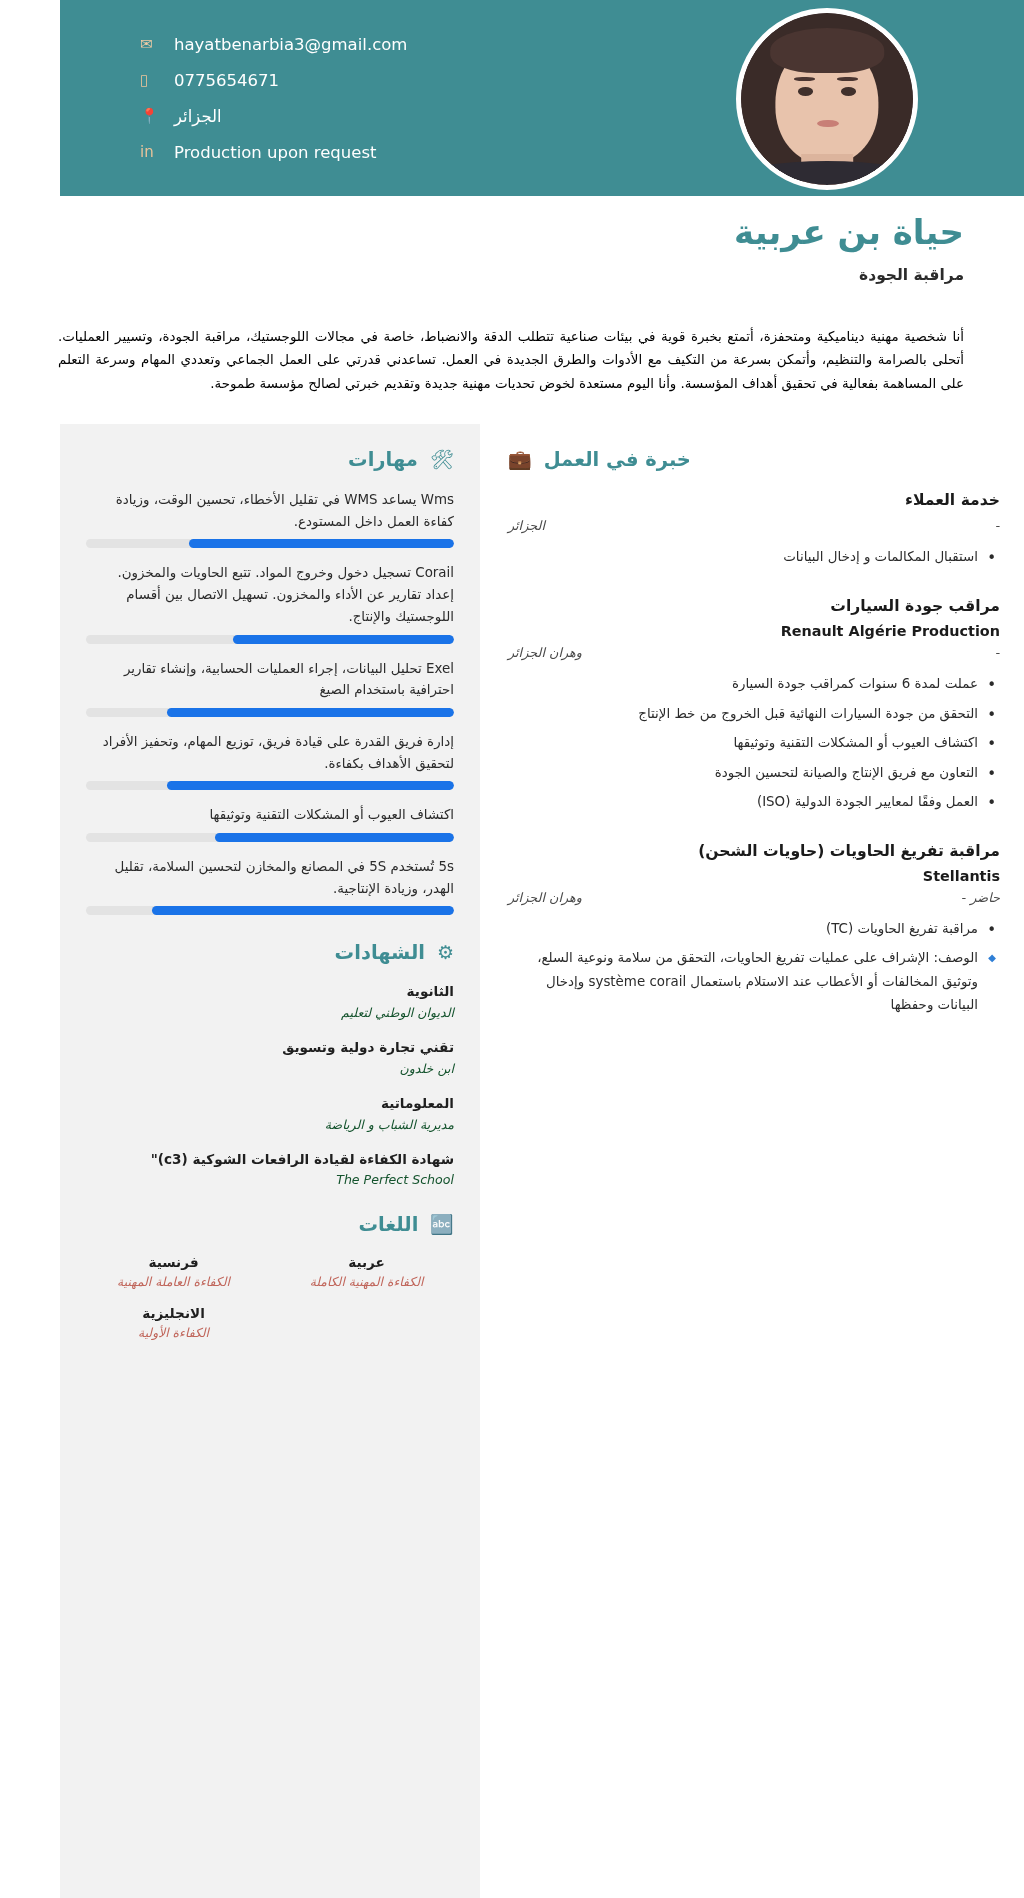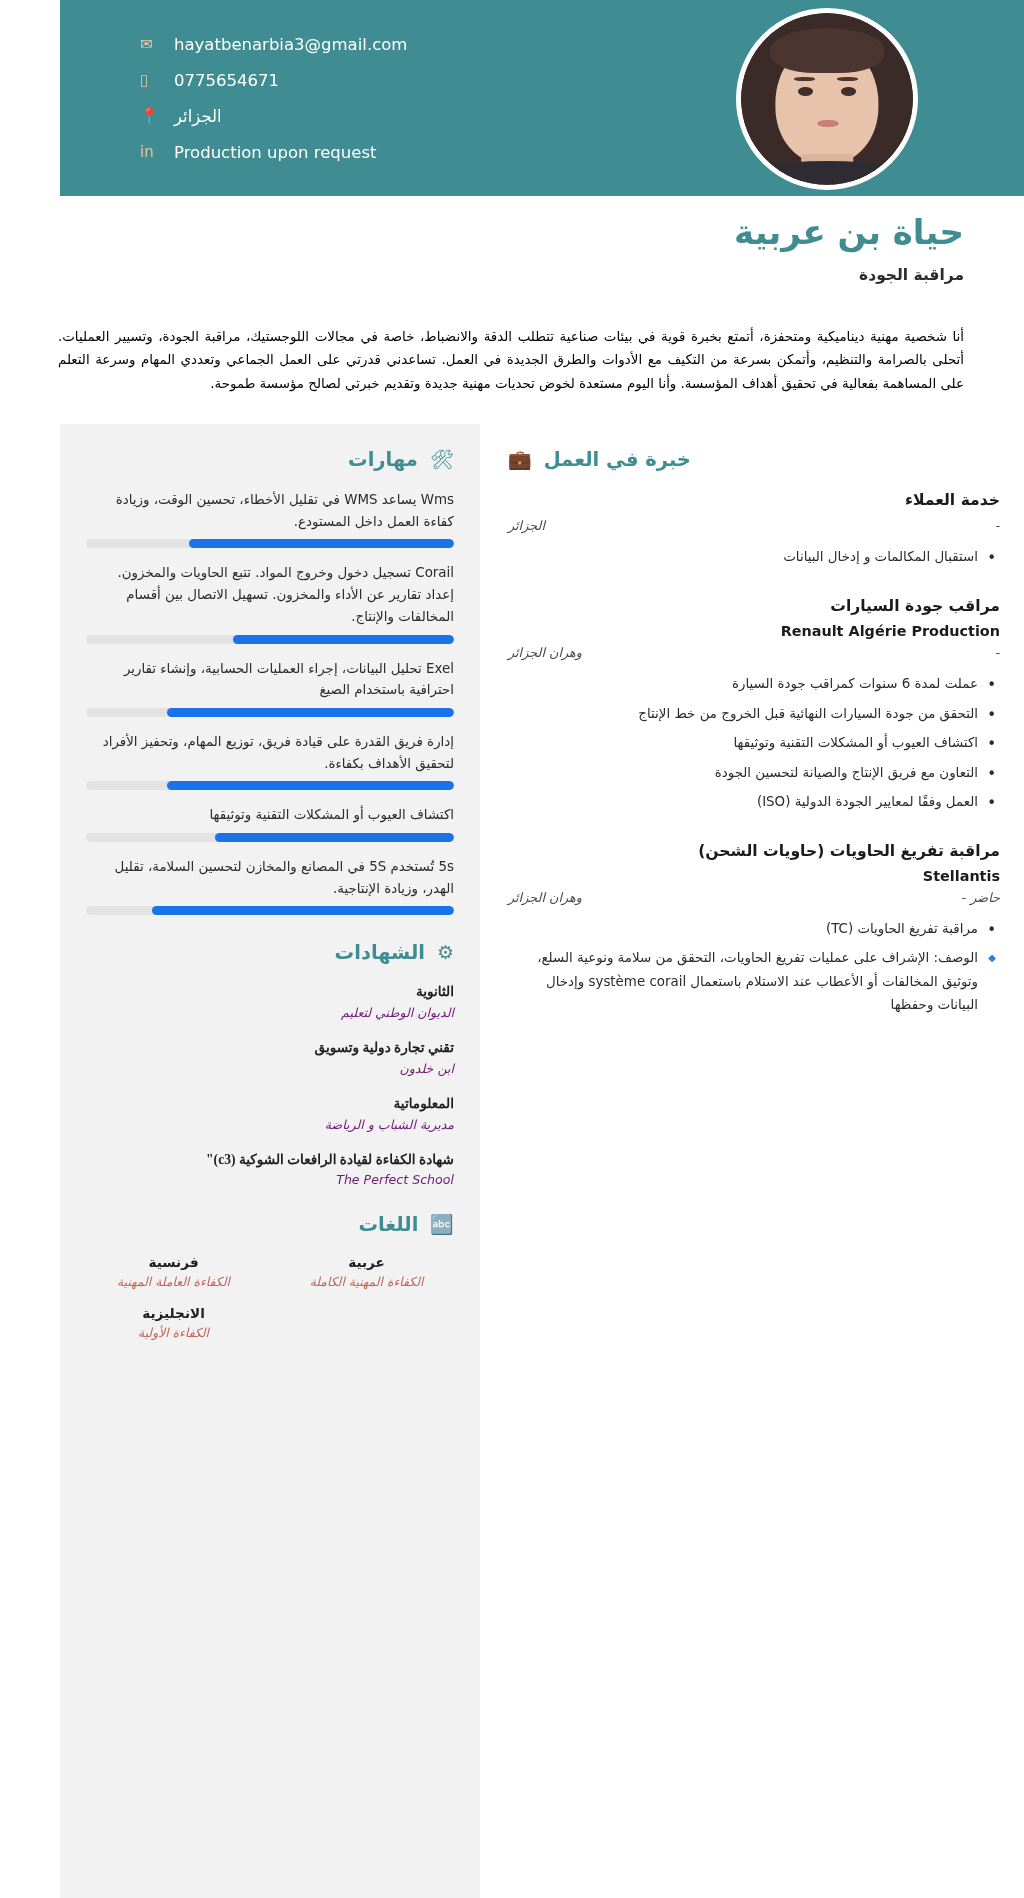--- a/index.html
+++ b/index.html
@@ -270,27 +270,26 @@
     border-radius: 5px;
   }
 
   
   .cert { margin-bottom: 18px; text-align: right; }
   .cert-title {
     font-size: 13.6px;
     font-weight: bold;
     color: #1f1f1f;
     line-height: 1.45;
-    font-family: Liberation Serif, serif;
   }
   .cert-org {
     margin-top: 3px;
     font-size: 12.6px;
     font-style: italic;
-    color: #701a75;
+    color: #14532d;
   }
 
   
   .lang-grid {
     display: flex;
     flex-direction: row;
     justify-content: space-between;
     gap: 18px;
     margin-bottom: 16px;
   }
@@ -427,21 +426,21 @@
       <span class="sec-title">مهارات</span>
     </div>
 
     <div class="skill">
       <div class="skill-text">Wms يساعد WMS في تقليل الأخطاء، تحسين الوقت، وزيادة كفاءة العمل داخل المستودع.</div>
       <div class="bar">
           <div class="fill" style="width:72%"></div>
         </div>
     </div>
     <div class="skill">
-      <div class="skill-text">Corail تسجيل دخول وخروج المواد. تتبع الحاويات والمخزون. إعداد تقارير عن الأداء والمخزون. تسهيل الاتصال بين أقسام المخالفات والإنتاج.</div>
+      <div class="skill-text">Corail تسجيل دخول وخروج المواد. تتبع الحاويات والمخزون. إعداد تقارير عن الأداء والمخزون. تسهيل الاتصال بين أقسام اللوجستيك والإنتاج.</div>
       <div class="bar">
           <div class="fill" style="width:60%"></div>
         </div>
     </div>
     <div class="skill">
       <div class="skill-text">Exel تحليل البيانات، إجراء العمليات الحسابية، وإنشاء تقارير احترافية باستخدام الصيغ</div>
       <div class="bar">
           <div class="fill" style="width:78%"></div>
         </div>
     </div>

